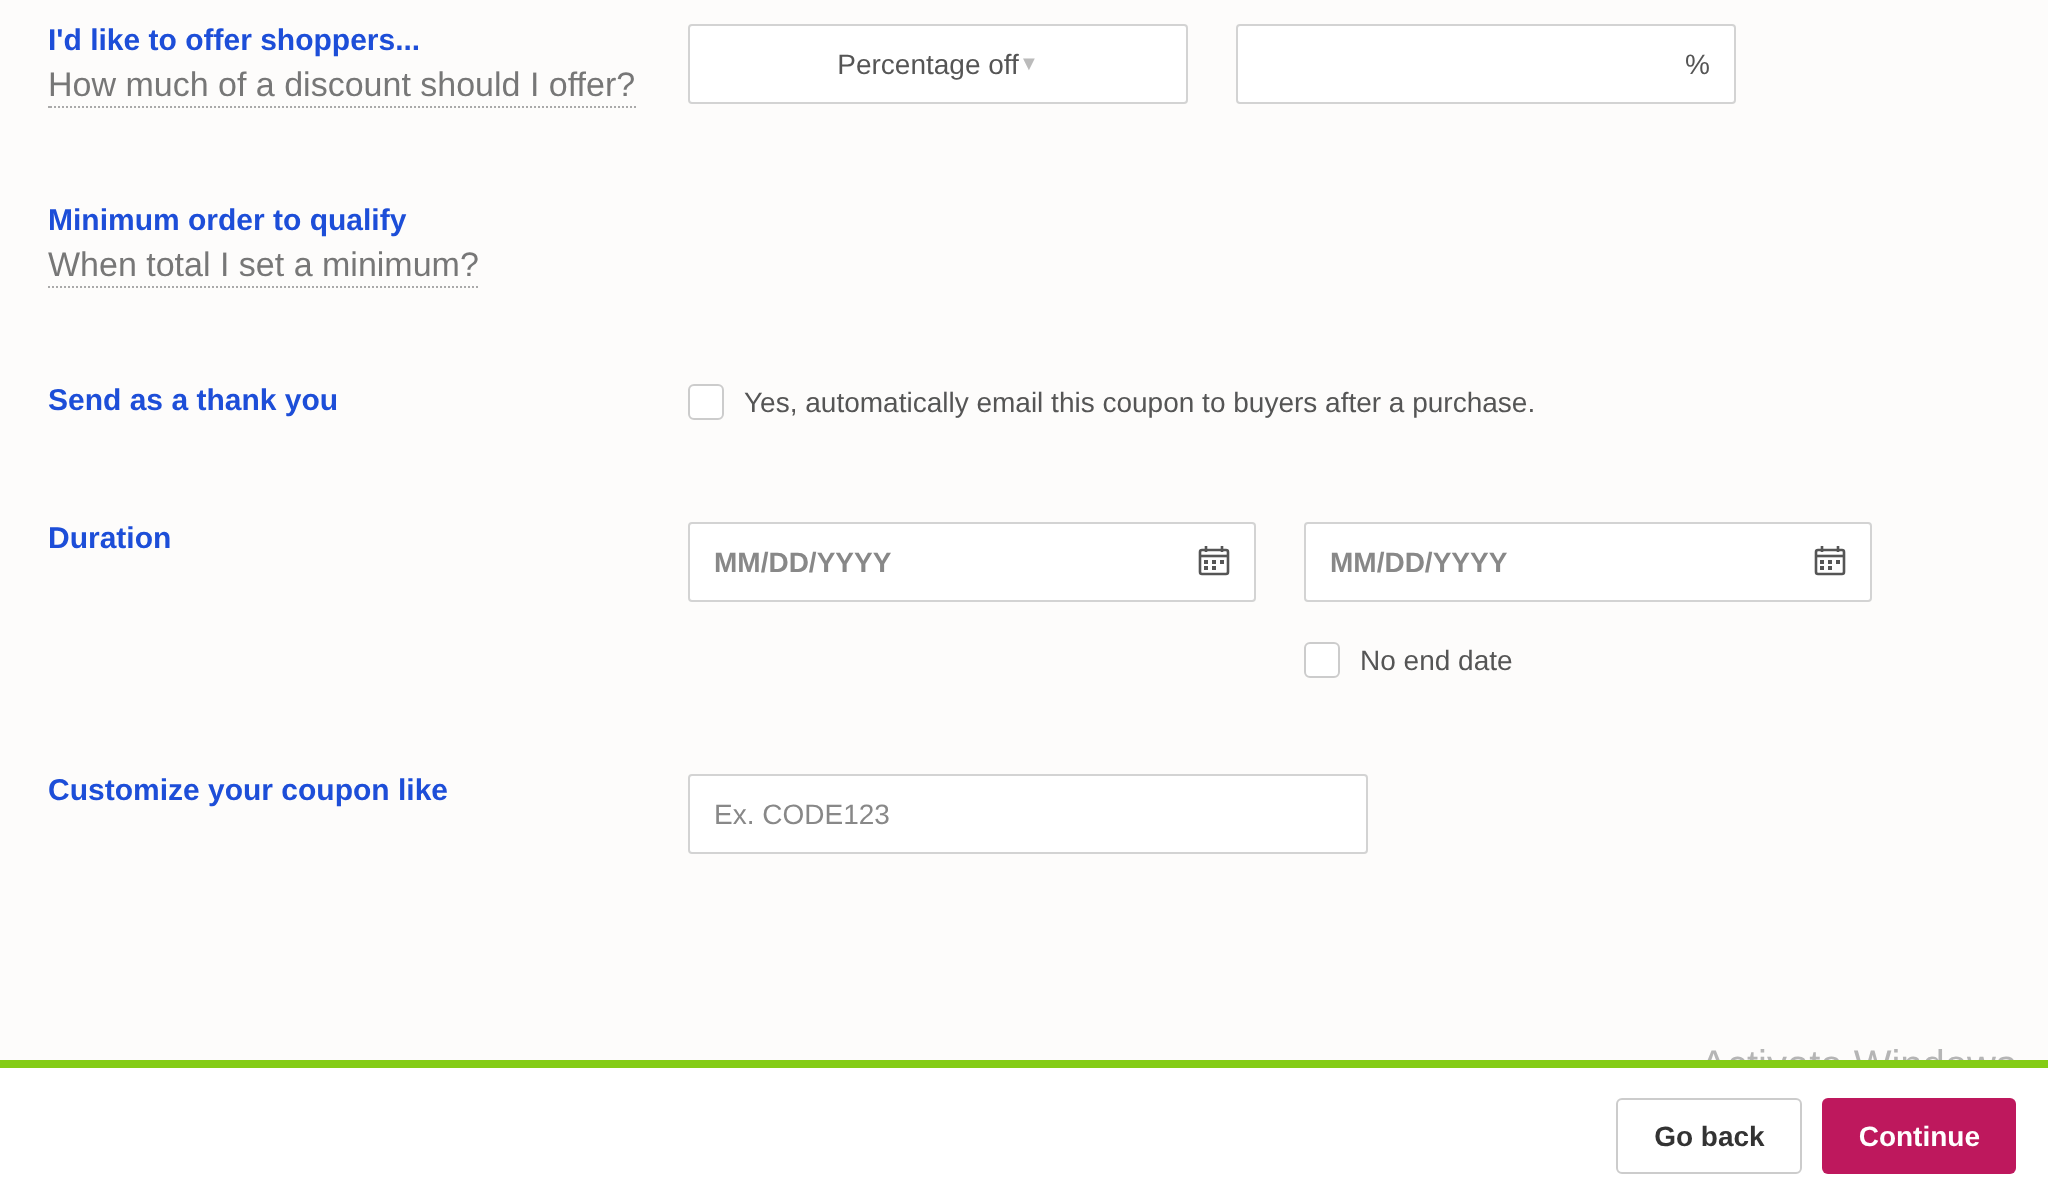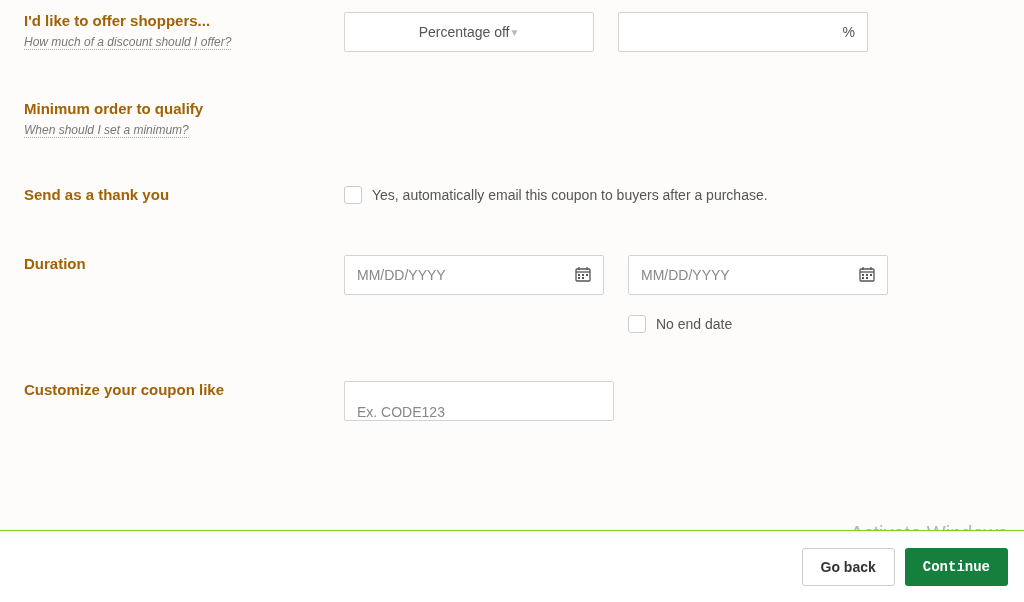--- a/index.html
+++ b/index.html
@@ -27,31 +27,30 @@
       padding-right: 16px;
     }
     .field-col {
       flex: 1;
       display: flex;
       gap: 24px;
       align-items: flex-start;
     }
     .section-title {
       font-weight: 700;
-      color: #a16207;
+      color: #1d4ed8;
       font-size: 15px;
       margin-bottom: 4px;
     }
     .help-link {
-      font-size: 12px;
+      font-size: 17px;
       color: #777;
       border-bottom: 1px dotted #aaa;
       display: inline-block;
       cursor: pointer;
-      font-style: italic;
     }
     .desc-text {
       font-size: 13px;
       color: #888;
       line-height: 1.5;
     }
     .desc-text .underline {
       border-bottom: 1px dotted #aaa;
       cursor: pointer;
     }
@@ -91,31 +90,31 @@
     .checkbox-row { display: flex; align-items: center; gap: 10px; }
     .checkbox-box {
       width: 18px; height: 18px;
       border: 1px solid #ccc;
       border-radius: 3px;
       background: #fff;
       cursor: pointer;
       flex-shrink: 0;
     }
     .checkbox-label { color: #555; }
-    .date-input { width: 260px; justify-content: space-between; cursor: pointer; }
+    .date-input { width: 284px; justify-content: space-between; cursor: pointer; font-weight: bold; }
     .date-placeholder { color: #888; }
     .cal-icon { color: #555; }
     .date-col { display: flex; flex-direction: column; gap: 20px; }
-    .code-input { width: 270px; align-items: flex-end; }
+    .code-input { width: 340px; }
     .code-placeholder { color: #888; }
     .bottom-bar {
       position: absolute;
       left: 0; right: 0; bottom: 0;
       height: 72px;
-      border-top: 1px solid #84cc16;
+      border-top: 4px solid #84cc16;
       background: #fff;
       display: flex;
       align-items: center;
       justify-content: flex-end;
       padding: 12px 16px;
       gap: 10px;
     }
     .btn {
       height: 38px;
       padding: 0 18px;
@@ -125,23 +124,22 @@
       cursor: pointer;
       display: flex; align-items: center;
       border: none;
     }
     .btn-secondary {
       background: #fff;
       border: 1px solid #ccc;
       color: #333;
     }
     .btn-primary {
-      background: #15803d;
+      background: #be185d;
       color: #fff;
-      font-family: Liberation Mono, monospace;
     }
     .watermark {
       position: absolute;
       right: 16px;
       bottom: 40px;
       text-align: left;
       color: #bdbdbd;
       pointer-events: none;
       line-height: 1.3;
     }
@@ -165,21 +163,21 @@
       </div>
       <div class="text-input pct-input">
         <span class="pct-sign">%</span>
       </div>
     </div>
   </div>
 
   <div class="row">
     <div class="label-col">
       <div class="section-title">Minimum order to qualify</div>
-      <span class="help-link">When should I set a minimum?</span>
+      <span class="help-link">When total I set a minimum?</span>
     </div>
   </div>
 
   <div class="row">
     <div class="label-col">
       <div class="section-title">Send as a thank you</div>
     </div>
     <div class="field-col">
       <div class="checkbox-row">
         <span class="checkbox-box"></span>

